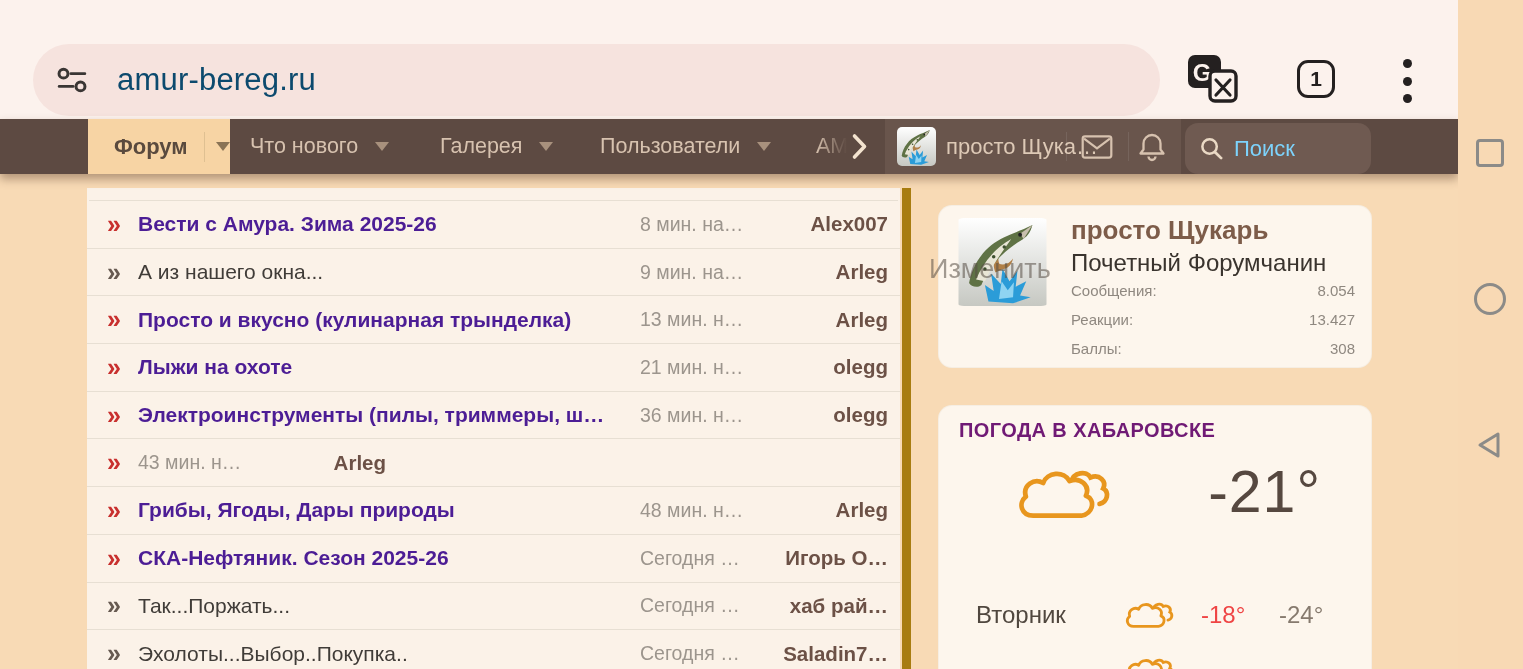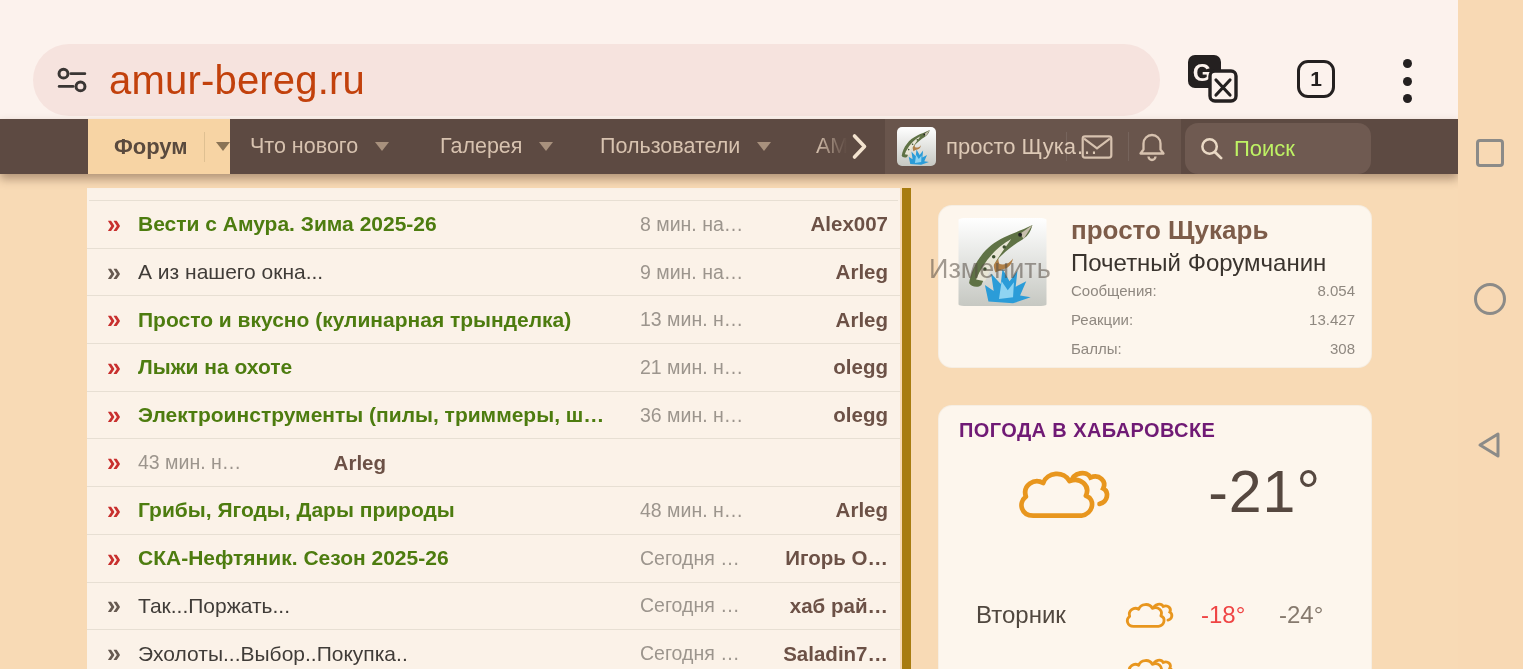--- a/index.html
+++ b/index.html
@@ -5,21 +5,21 @@
   * { margin:0; padding:0; box-sizing:border-box; }
   html,body { width:1523px; height:669px; overflow:hidden; }
   body { font-family:"Liberation Sans","DejaVu Sans",sans-serif; }
   .screen { position:relative; width:1523px; height:669px; background:#f8dab5; overflow:hidden; }
 
   
   .browser-top { position:absolute; left:0; top:0; width:1458px; height:133px; background:#fcf2ed; z-index:2; }
   .url-pill { position:absolute; left:33px; top:44px; width:1127px; height:72px; border-radius:36px;
               background:#f6e3de; display:flex; align-items:center; padding-left:22px; }
   .tune-ic { width:34px; height:34px; flex:0 0 auto; }
-  .url-text { margin-left:20px; font-size:40px; color:#c2410c; letter-spacing:.2px; }
+  .url-text { margin-left:28px; font-size:31px; color:#0c4a6e; letter-spacing:.2px; }
   .translate-btn { position:absolute; left:1186px; top:53px; width:52px; height:52px; }
   .tab-btn { position:absolute; left:1297px; top:60px; width:38px; height:38px; border:3.5px solid #242020;
              border-radius:11px; display:flex; align-items:center; justify-content:center;
              font-size:21px; font-weight:bold; color:#242020; }
   .dots-btn { position:absolute; left:1401px; top:59px; width:12px; height:44px;
               display:flex; flex-direction:column; justify-content:space-between; align-items:center; }
   .dots-btn i { width:9px; height:9px; border-radius:50%; background:#242020; }
 
   
   .navbar { position:absolute; left:0; top:119px; width:1458px; height:55px; background:#5d4a42;
@@ -44,33 +44,33 @@
   .user-area { position:absolute; left:885px; top:0; width:296px; height:55px; background:#69554c; }
   .nav-avatar { position:absolute; left:12px; top:8px; width:39px; height:39px; border-radius:5px; overflow:hidden; }
   .nav-username { position:absolute; left:61px; top:0; height:55px; display:flex; align-items:center;
                   font-size:22px; color:#ddc9b6; }
   .ua-sep { position:absolute; top:13px; width:1px; height:29px; background:rgba(255,255,255,.09); }
   .mail-ic { position:absolute; left:196px; top:16px; width:32px; height:24px; }
   .bell-ic { position:absolute; left:253px; top:12px; width:28px; height:31px; }
   .search-btn { position:absolute; left:1185px; top:4px; width:186px; height:51px; background:#6f5a51;
                 border-radius:13px; display:flex; align-items:center; padding-left:14px; }
   .search-btn .mag { width:25px; height:25px; }
-  .search-btn .lbl { margin-left:10px; font-size:22px; color:#bef264; }
+  .search-btn .lbl { margin-left:10px; font-size:22px; color:#7dd3fc; }
 
   
   .page { position:absolute; left:0; top:188px; width:1458px; height:481px; background:#f8dab5; z-index:1; }
   .list-panel { position:absolute; left:87px; top:0; width:813px; height:481px; background:#fbf2e8; }
   .row-sliver { height:13px; border-bottom:1px solid #e7dfd3; margin:0 2px; }
   .row { height:47.7px; display:flex; align-items:center; padding:0 12px 0 20px;
          border-bottom:1px solid #e7dfd3; }
   .row .chev { width:31px; font-size:25px; font-weight:bold; line-height:1; flex:0 0 auto; }
   .row.unread .chev { color:#c8302e; }
   .row.read .chev { color:#675a51; }
   .row .title { flex:1 1 auto; font-size:21px; white-space:nowrap; overflow:hidden; }
-  .row.unread .title { font-weight:bold; color:#4d7c0f; }
+  .row.unread .title { font-weight:bold; color:#4c1d95; }
   .row.read .title { color:#403c38; }
   .row .time { width:122px; flex:0 0 auto; font-size:19.5px; color:#9c958d; white-space:nowrap; overflow:hidden; }
   .row .user { width:126px; flex:0 0 auto; text-align:right; font-size:20.5px; font-weight:bold;
                color:#6c5146; white-space:nowrap; overflow:hidden; }
   .v-scrollbar { position:absolute; left:902px; top:0; width:9px; height:481px; background:#a87c10; }
 
   
   .card { position:absolute; background:#fdf6ed; border-radius:14px; border:1px solid rgba(120,90,60,.05); }
   .profile-card { left:938px; top:17px; width:434px; height:163px; }
   .avatar-wrap { position:absolute; left:13px; top:12px; width:101px; height:88px; border-radius:12px; overflow:hidden; }

